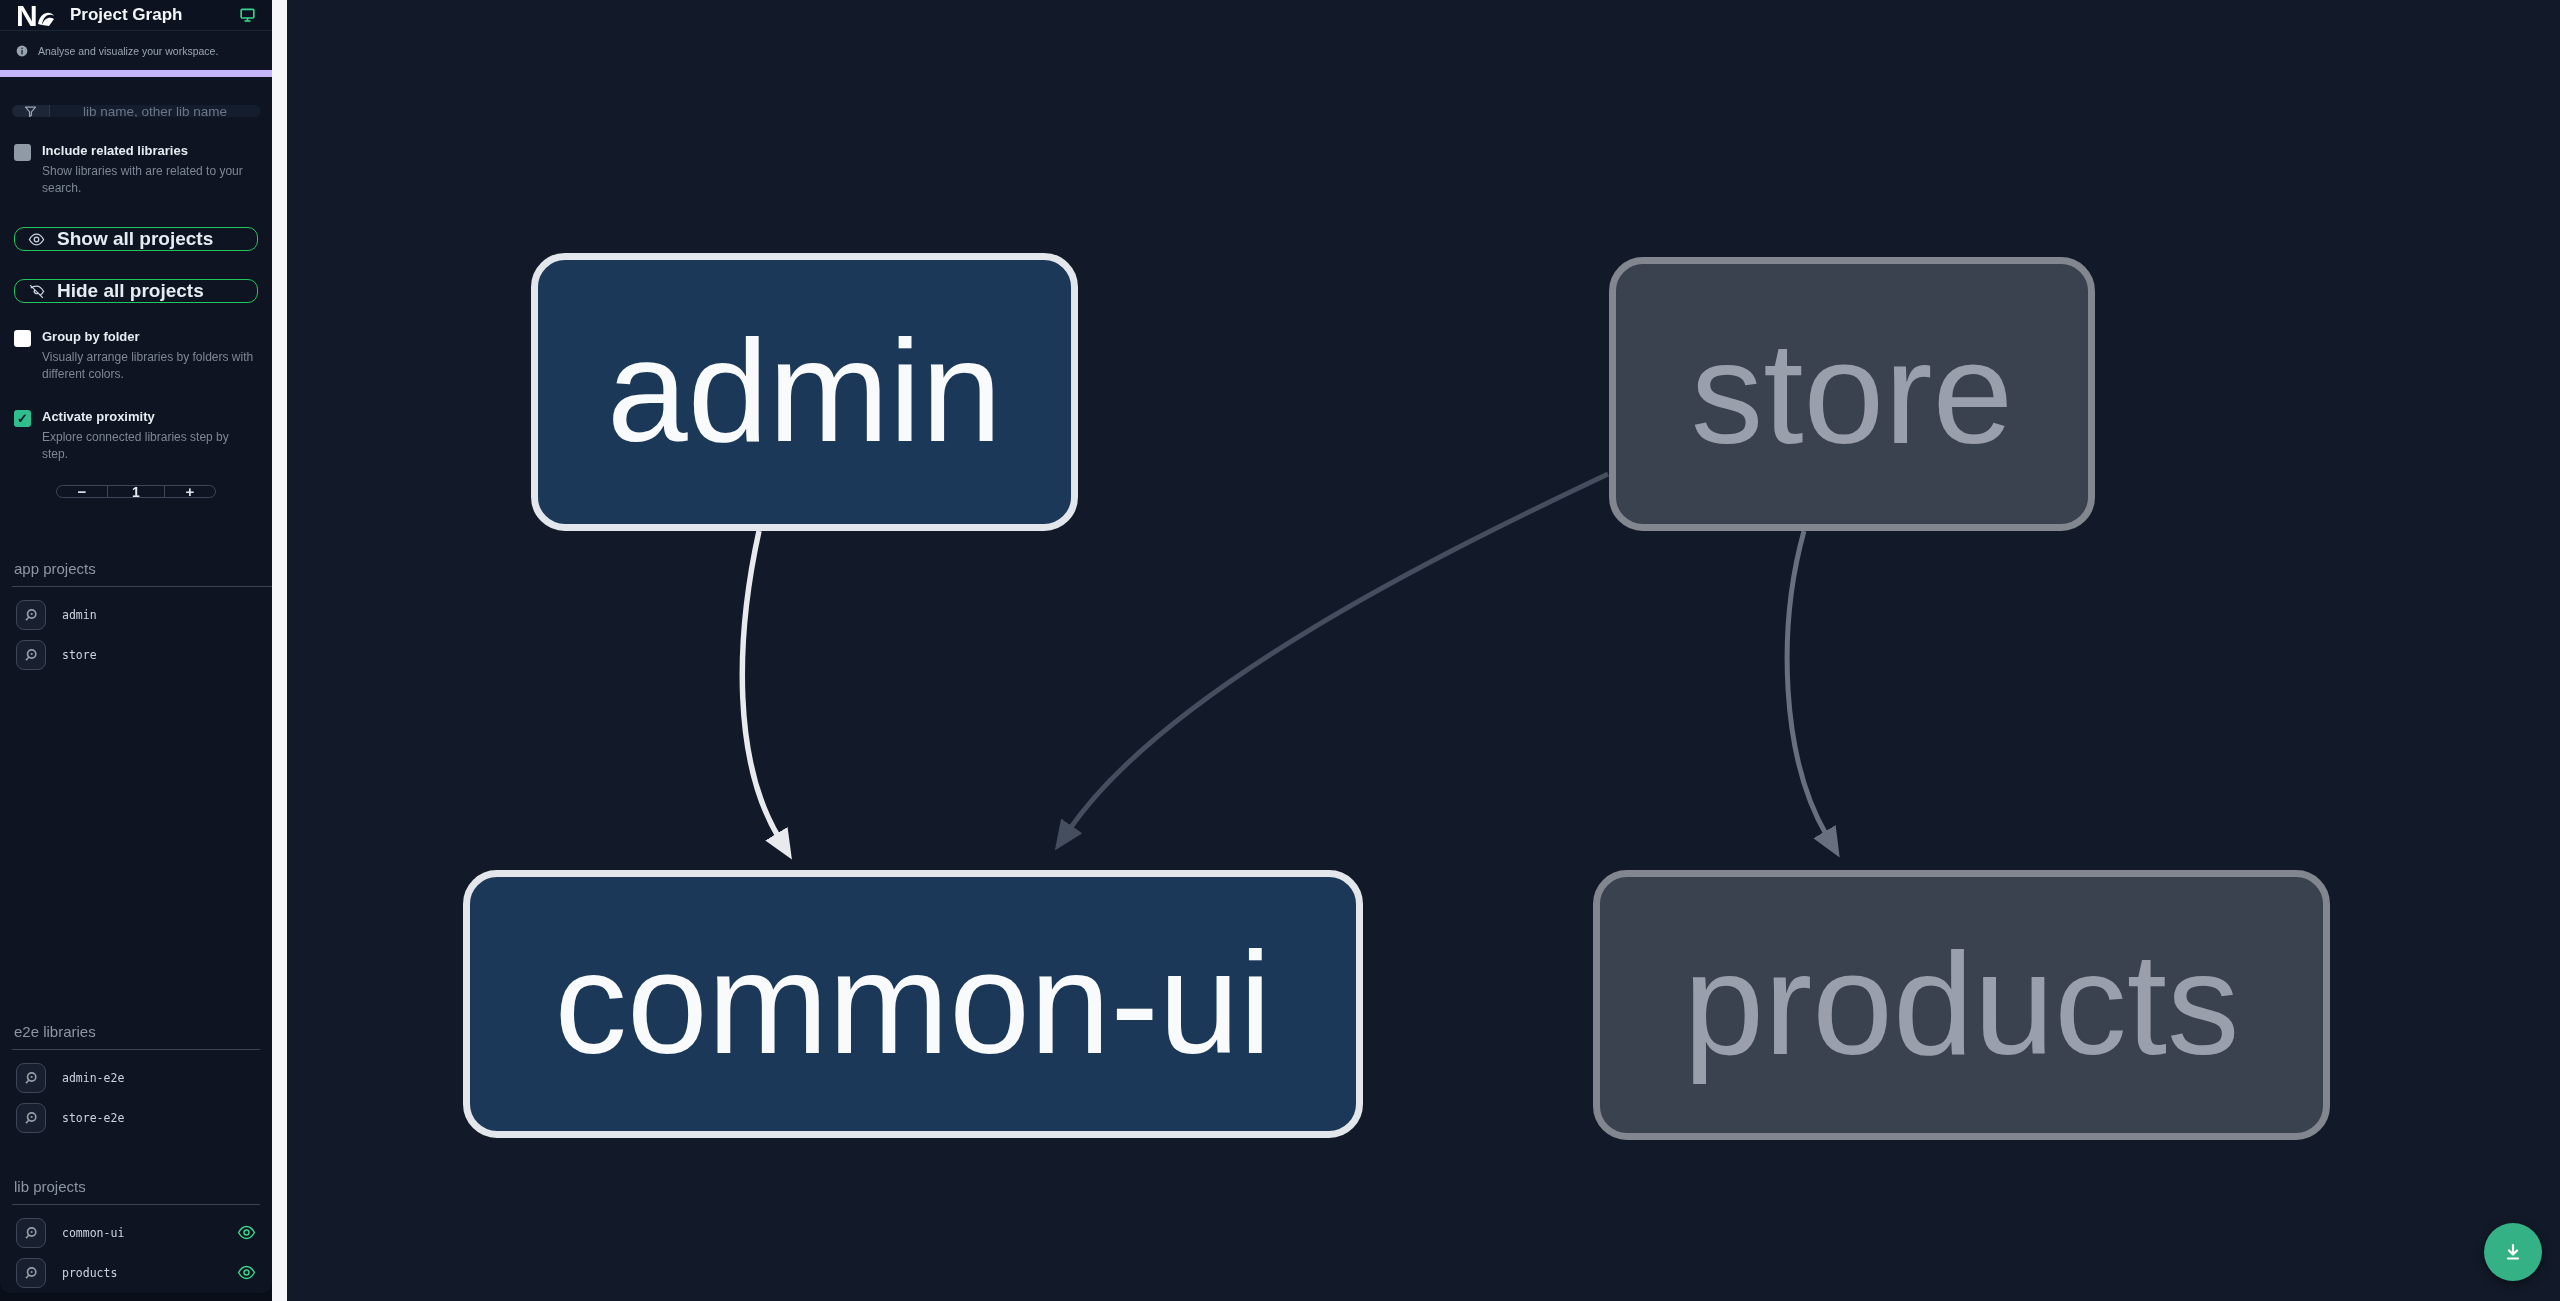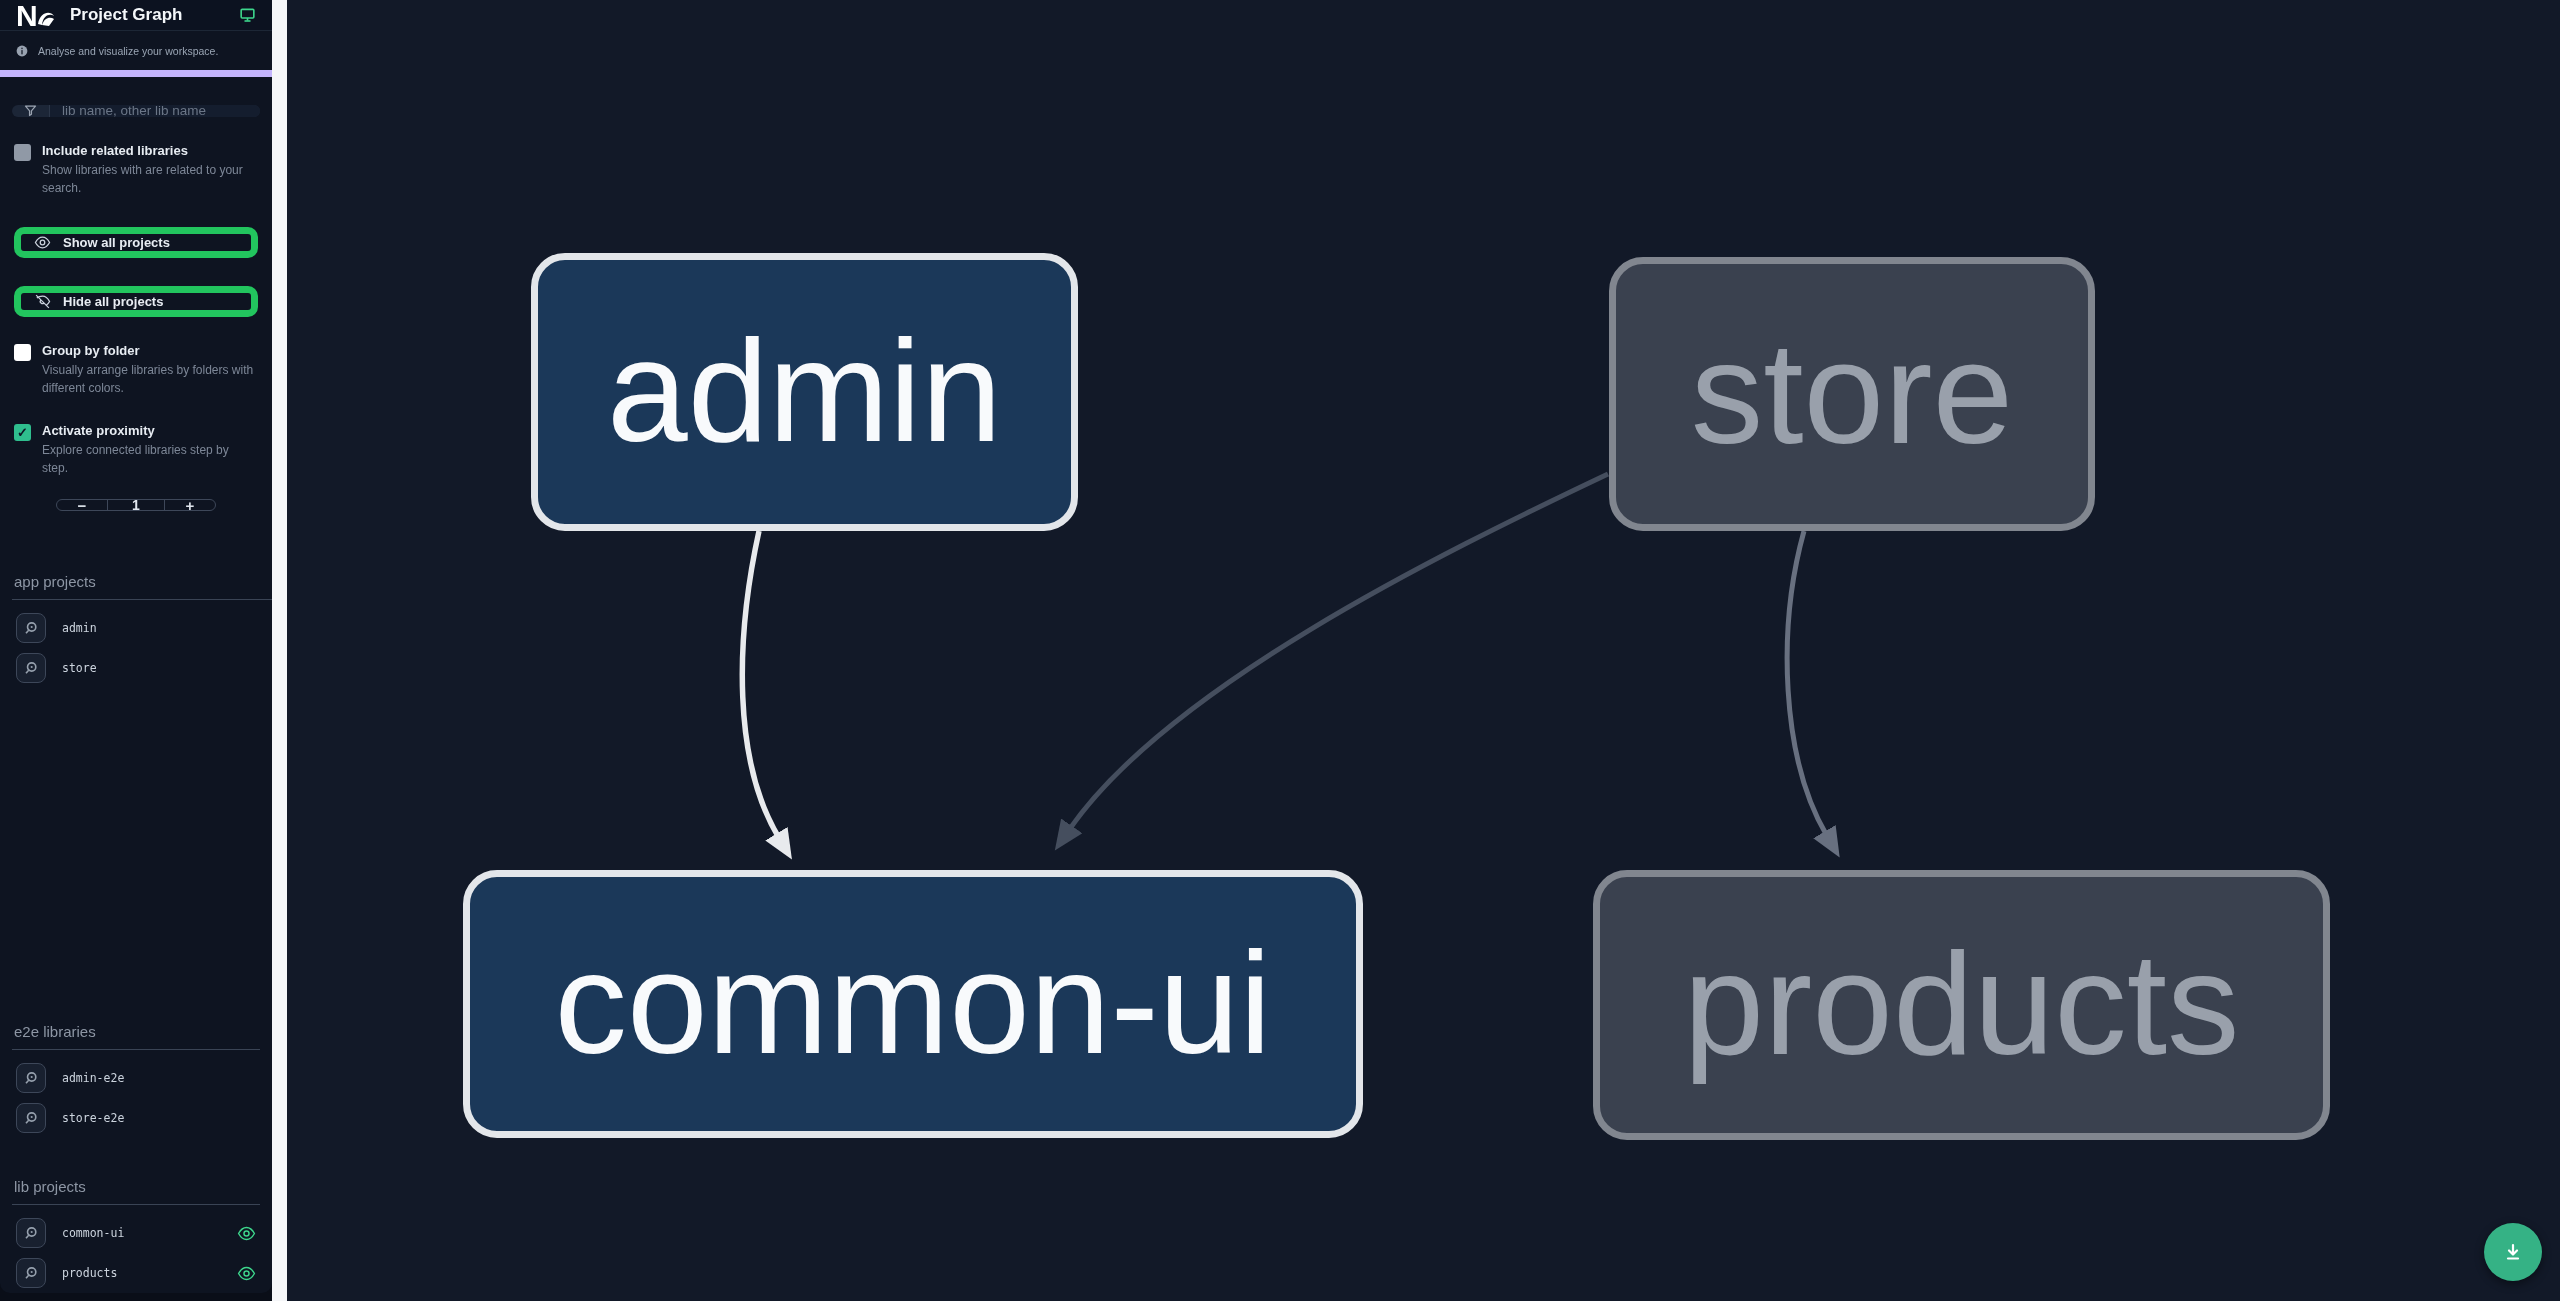--- a/index.html
+++ b/index.html
@@ -17,37 +17,37 @@
   .sb-title { font-size:17px; font-weight:700; color:#f4f7fa; flex:1; }
   .info-row { display:flex; align-items:center; gap:10px; padding:14px 16px 13px 16px;
               border-bottom:7px solid #c4b5fd; }
   .info-text { font-size:10.5px; color:#9aa5b4; }
 
   .search-wrap { margin:28px 12px 0 12px; display:flex; height:38px;
                  background:#1c2637; border-radius:8px; overflow:hidden; }
   .search-icon-box { width:38px; display:flex; align-items:center; justify-content:center;
                      border-right:1px solid #2c3749; }
   .search-input { flex:1; background:#141d2e; border:none; outline:none; color:#cbd5e1;
-                  font-size:13.5px; padding:0 12px; font-family:"Liberation Sans",sans-serif; }
+                  font-size:13.5px; padding:0 12px; font-family:"Liberation Sans",sans-serif;text-align:center; }
   .search-input::placeholder { color:#64708090; color:#6b7687; }
 
   .opt-row { display:flex; gap:11px; padding:0 14px; margin-top:26px; }
   .checkbox { width:17px; height:17px; border-radius:3px; flex:none; margin-top:1px;
               display:flex; align-items:center; justify-content:center;
               font-size:13px; font-weight:700; color:#0e1726; }
   .cb-gray  { background:#9099a6; }
   .cb-white { background:#ffffff; }
   .checkbox.on { background:#2fbe8e; }
   .checkbox.on::after { content:"✓"; }
   .opt-label { font-size:13px; font-weight:700; color:#e7ecf2; line-height:1.25; }
   .opt-desc  { font-size:12px; color:#7d8797; line-height:1.45; margin-top:3px; }
 
   .sb-btn { margin:0 14px; height:38px; display:flex; align-items:center; gap:12px;
-            padding:0 13px; background:transparent; border:7px solid #22c55e;
-            border-radius:10px; color:#e7ecf2; font-size:13px; font-weight:700;
+            padding:0 13px; background:transparent; border:1px solid #22c55e;
+            border-radius:10px; color:#e7ecf2; font-size:19px; font-weight:700;
             font-family:"Liberation Sans",sans-serif; cursor:pointer; }
   .sb-btn.first { margin-top:30px; }
   .sb-btn + .sb-btn { margin-top:28px; }
 
   .stepper { margin:22px auto 0 auto; display:flex; width:160px; height:35px;
              border:1px solid #3d4759; border-radius:9px; overflow:hidden; }
   .step-cell { display:flex; align-items:center; justify-content:center; color:#e3e9f0;
                font-size:15px; font-weight:700; background:transparent; border:none;
                font-family:"Liberation Sans",sans-serif; }
   .step-btn { width:50px; cursor:pointer; color:#dfe5ec; }

